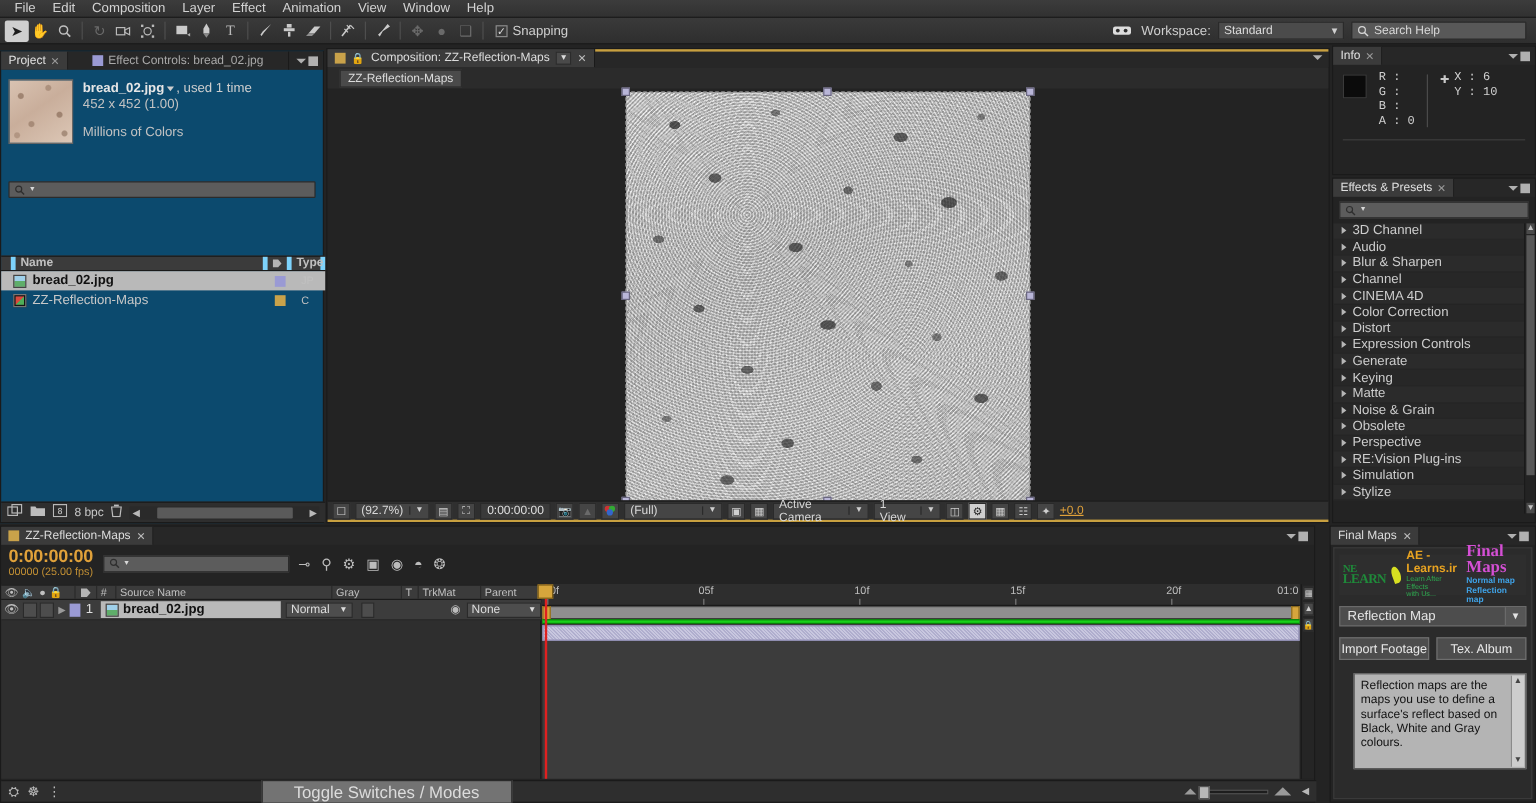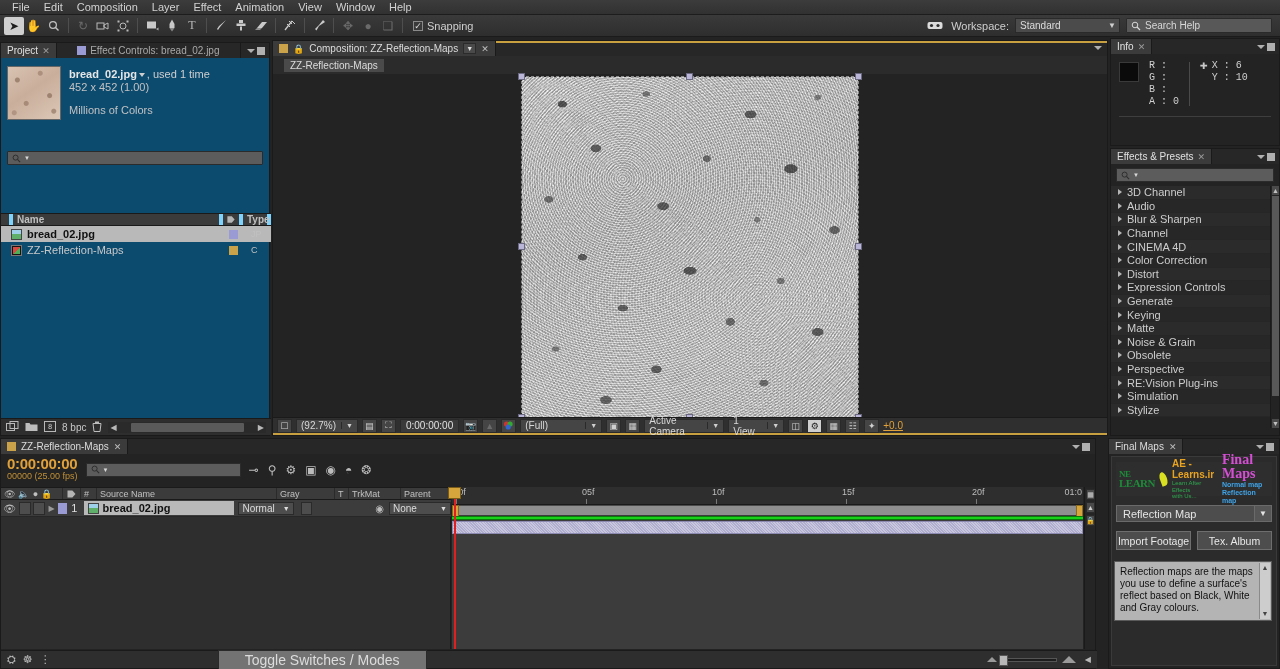--- a/index.html
+++ b/index.html
@@ -275,21 +275,21 @@
   .fm-title{ color:#d44fd4; font-weight:bold; font-size:14px; line-height:14px; font-family:"Liberation Serif",serif;}
   .fm-l1{ color:#3fa3e8; font-size:7px; font-weight:bold; line-height:8px;}
   .fm-select{
     margin:9px 4px 0 4px; height:17px; background:#4d4d4d; border:1px solid #6a6a6a;
     display:flex; align-items:center; padding:0 6px; color:#e4e4e4; font-size:11px; position:relative;
   }
   .fm-select .drop{ position:absolute; right:0; top:0; bottom:0; width:17px; background:#565656; border-left:1px solid #6a6a6a; display:flex;align-items:center;justify-content:center;font-size:8px;}
   .fm-btns{ display:flex; gap:6px; margin:9px 4px 0 4px;}
   .fm-btn{ flex:1; height:19px; background:#4d4d4d; border:1px solid #6e6e6e; display:flex;align-items:center;justify-content:center;color:#e8e8e8; font-size:10.5px;}
   .fm-text{
-    margin:11px 4px 0 2px; height:60px; background:#b4b4b4; border:1px solid #5a5a5a;
+    margin:11px 4px 0 16px; height:80px; background:#b4b4b4; border:1px solid #5a5a5a;
     position:relative; padding:4px 14px 4px 5px; color:#111; font-size:10px; line-height:12px;
   }
   .fm-tsb{ position:absolute; right:1px; top:1px; bottom:1px; width:11px; background:#cdcdcd; border-left:1px solid #8a8a8a;}
   .fm-tsb .a{ position:absolute; left:0;right:0; height:10px; display:flex;align-items:center;justify-content:center;font-size:7px;color:#444;}
   .fm-tsb .a.u{ top:0;} .fm-tsb .a.d{ bottom:0;}
   .tinyarw{ font-size:6px; }
 </style>
 </head>
 <body>
 

